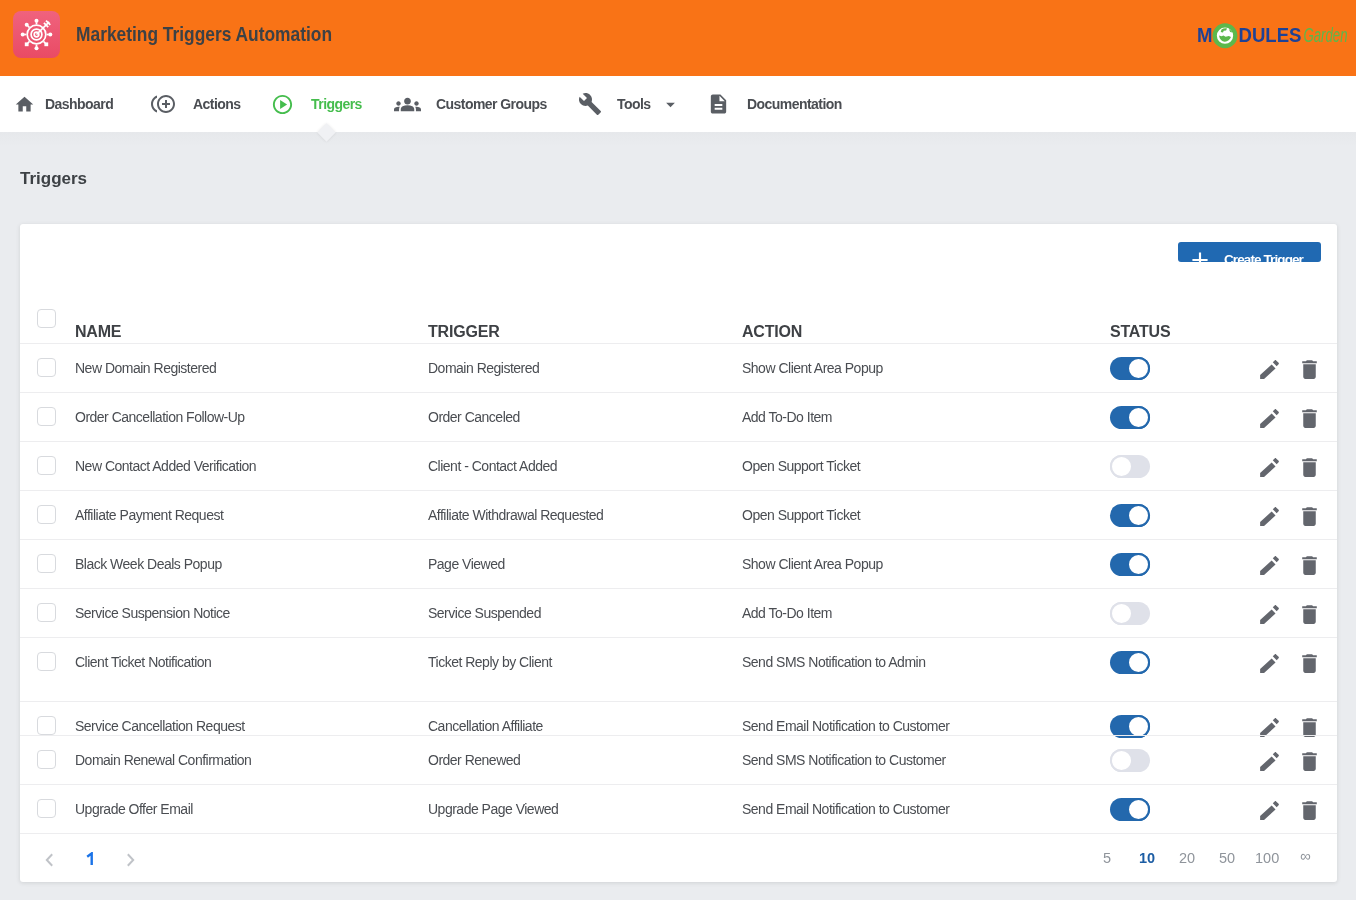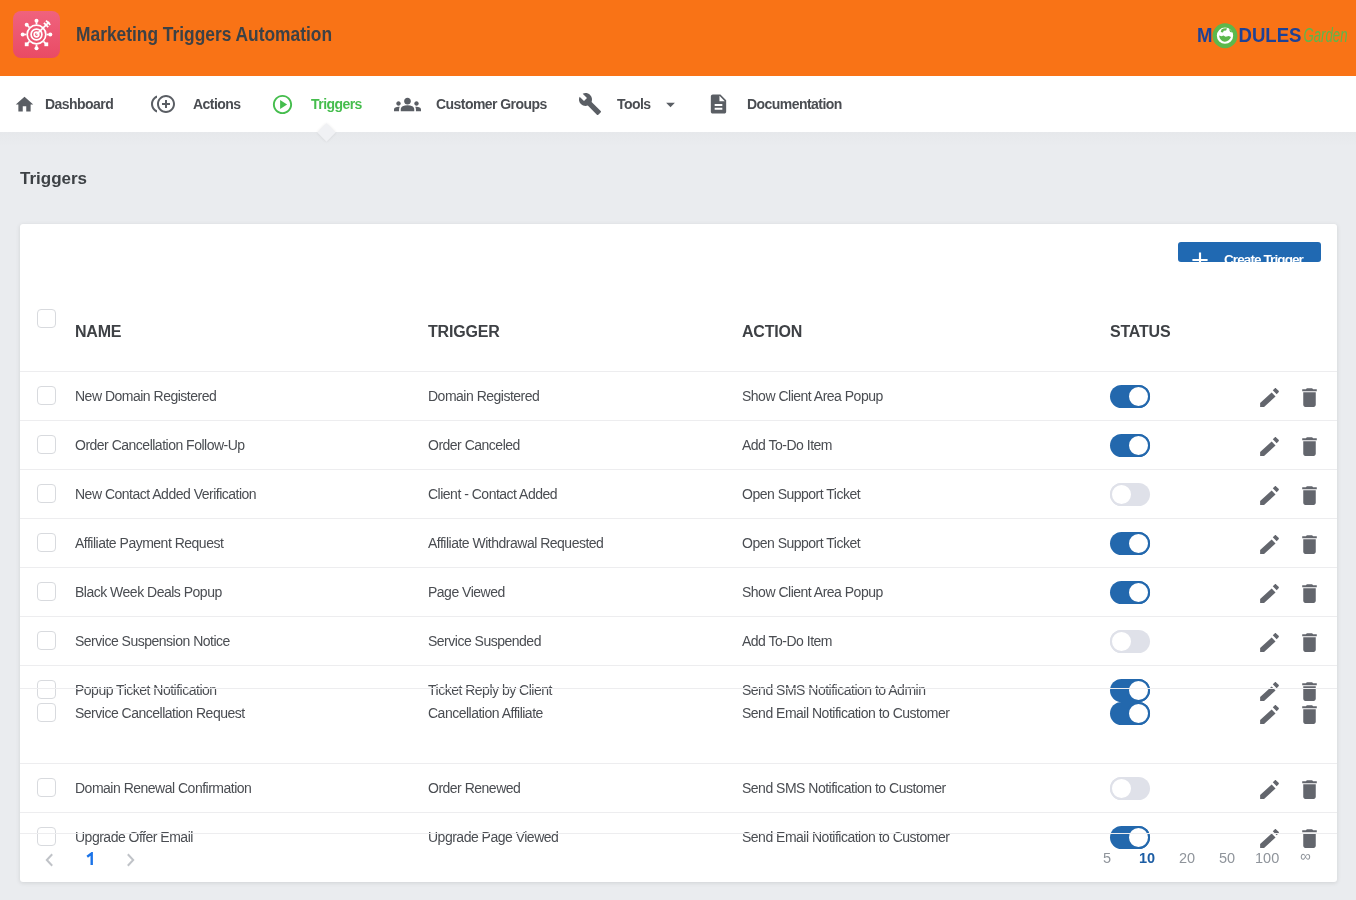--- a/index.html
+++ b/index.html
@@ -37,21 +37,21 @@
 .btn { position:absolute; left:1158px; top:18px; width:143px; height:20px; background:#2069b2;
   border-radius:3px; color:#fff; }
 .btn .plus { position:absolute; left:9px; top:5px; }
 .btn .txt { position:absolute; left:46px; top:10px; font-size:13.5px; font-weight:bold; letter-spacing:-0.9px; }
 
 
 .thead { position:absolute; left:0; top:60px; width:1317px; height:59px; }
 .th { position:absolute; top:39px; font-size:16px; font-weight:bold; color:#3e4145; letter-spacing:-0.2px; }
 .cb { position:absolute; left:17px; width:19px; height:19px; border:1px solid #d8dade; border-radius:4px; background:#fff; }
 .thead .cb { top:25px; }
-.row { position:absolute; left:0; width:1317px; height:49px; border-top:1px solid #ededef;margin-top:28px; }
+.row { position:absolute; left:0; width:1317px; height:49px; border-top:1px solid #ededef; }
 .row .cb { top:14px; }
 .cell { position:absolute; top:16px; font-size:14px; color:#4a4d52; letter-spacing:-0.5px; }
 .c-name { left:55px; }
 .c-trig { left:408px; }
 .c-act  { left:722px; }
 .icon-edit { position:absolute; left:1237px; top:13px; }
 .icon-del  { position:absolute; left:1277px; top:13px; }
 
 
 .tog { position:absolute; left:1090px; top:13px; width:40px; height:23px; border-radius:12px; }
@@ -262,34 +262,34 @@
         </div>
       <svg class="icon-edit" width="25" height="25" viewBox="0 0 24 24" fill="#63666d">
           <path d="M3 17.25V21h3.75L17.81 10.94l-3.75-3.75L3 17.25zM20.71 7.04c.39-.39.39-1.02 0-1.41l-2.34-2.34c-.39-.39-1.02-.39-1.41 0l-1.83 1.83 3.75 3.75 1.83-1.83z"></path>
         </svg>
       <svg class="icon-del" width="25" height="25" viewBox="0 0 24 24" fill="#63666d">
           <path d="M6 19c0 1.1.9 2 2 2h8c1.1 0 2-.9 2-2V7H6v12zM19 4h-3.5l-1-1h-5l-1 1H5v2h14V4z"></path>
         </svg>
     </div>
     <div class="row" style="top:413px;">
       <div class="cb"></div>
-      <span class="cell c-name">Popup Ticket Notification</span>
+      <span class="cell c-name">Client Ticket Notification</span>
       <span class="cell c-trig">Ticket Reply by Client</span>
       <span class="cell c-act">Send SMS Notification to Admin</span>
       <div class="tog on">
           <div class="knob"></div>
         </div>
       <svg class="icon-edit" width="25" height="25" viewBox="0 0 24 24" fill="#63666d">
           <path d="M3 17.25V21h3.75L17.81 10.94l-3.75-3.75L3 17.25zM20.71 7.04c.39-.39.39-1.02 0-1.41l-2.34-2.34c-.39-.39-1.02-.39-1.41 0l-1.83 1.83 3.75 3.75 1.83-1.83z"></path>
         </svg>
       <svg class="icon-del" width="25" height="25" viewBox="0 0 24 24" fill="#63666d">
           <path d="M6 19c0 1.1.9 2 2 2h8c1.1 0 2-.9 2-2V7H6v12zM19 4h-3.5l-1-1h-5l-1 1H5v2h14V4z"></path>
         </svg>
     </div>
-    <div class="row" style="top:436px;">
+    <div class="row" style="top:477px;">
       <div class="cb"></div>
       <span class="cell c-name">Service Cancellation Request</span>
       <span class="cell c-trig">Cancellation Affiliate</span>
       <span class="cell c-act">Send Email Notification to Customer</span>
       <div class="tog on">
           <div class="knob"></div>
         </div>
       <svg class="icon-edit" width="25" height="25" viewBox="0 0 24 24" fill="#63666d">
           <path d="M3 17.25V21h3.75L17.81 10.94l-3.75-3.75L3 17.25zM20.71 7.04c.39-.39.39-1.02 0-1.41l-2.34-2.34c-.39-.39-1.02-.39-1.41 0l-1.83 1.83 3.75 3.75 1.83-1.83z"></path>
         </svg>

